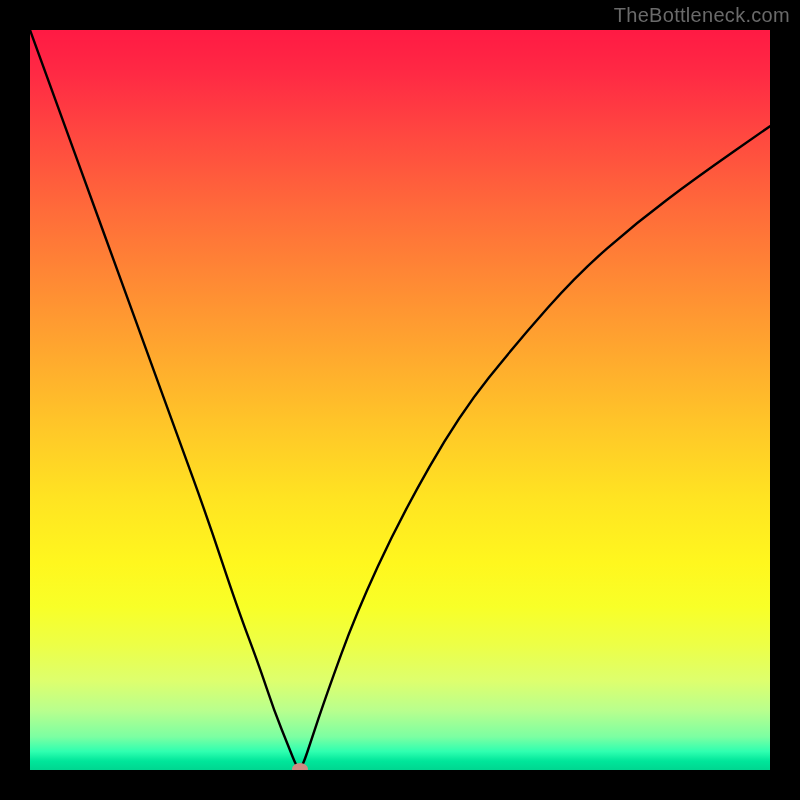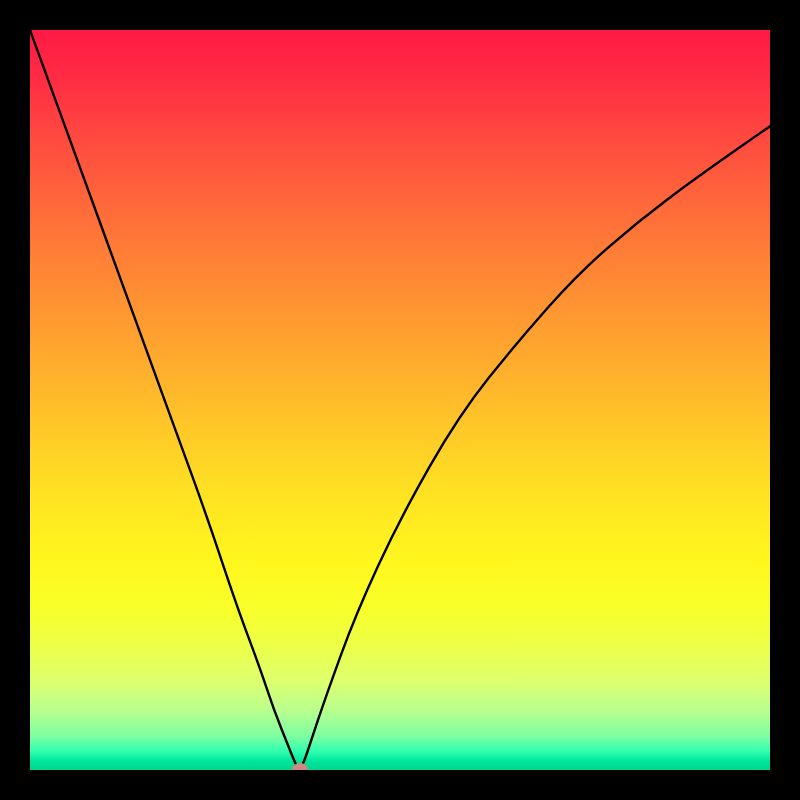--- a/index.html
+++ b/index.html
@@ -79,20 +79,21 @@
     background: #cd8a82;
     z-index: 6;
     transform: translate(-50%, -50%);
   }
 </style>
 </head>
 <body>
 
 <div class="frame">
 
+  <div class="watermark">TheBottleneck.com</div>
 
   <div class="plot-area">
 
     <div class="gradient"></div>
 
     <svg class="curve-svg" viewBox="0 0 740 740" preserveAspectRatio="none">
       <path id="curve-path" d="M 0 0 Q 29.6 81.4 44.400000000000006 122.10000000000001 Q 59.2 162.8 74 203.5 Q 88.8 244.20000000000002 103.6 284.90000000000003 Q 118.4 325.6 133.2 366.30000000000007 Q 148 407.00000000000006 162.8 447.70000000000005 Q 177.6 488.40000000000003 192.4 532.8000000000001 Q 207.20000000000002 577.2 218.3 606.8 Q 229.4 636.4 236.8 658.6 Q 244.20000000000002 680.8000000000001 251.60000000000002 699.3 Q 259 717.8 262.7 727.05 Q 266.4 736.3 268.25 737.41 Q 270.09999999999997 738.52 271.95 735.56 Q 273.8 732.6 277.5 721.5 Q 281.2 710.4 288.6 688.2 Q 296 666 310.8 625.3 Q 325.6 584.6 347.8 536.5 Q 370 488.40000000000003 399.6 436.6 Q 429.2 384.8 458.8 347.8 Q 488.40000000000003 310.8 518 277.5 Q 547.6 244.20000000000002 577.2 218.3 Q 606.8 192.4 636.4 170.2 Q 666 148 703 122.1 T 740 96.2" fill="none" stroke="#000" stroke-width="2.4" stroke-linecap="round" stroke-linejoin="round"></path>
     </svg>
 
     <div class="marker" id="optimal-marker" style="left: 270.1px; top: 738.52px;"></div>

